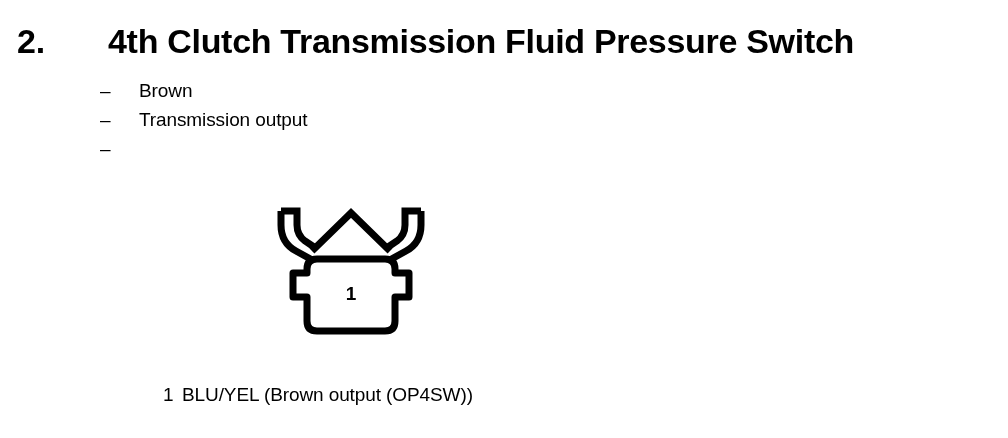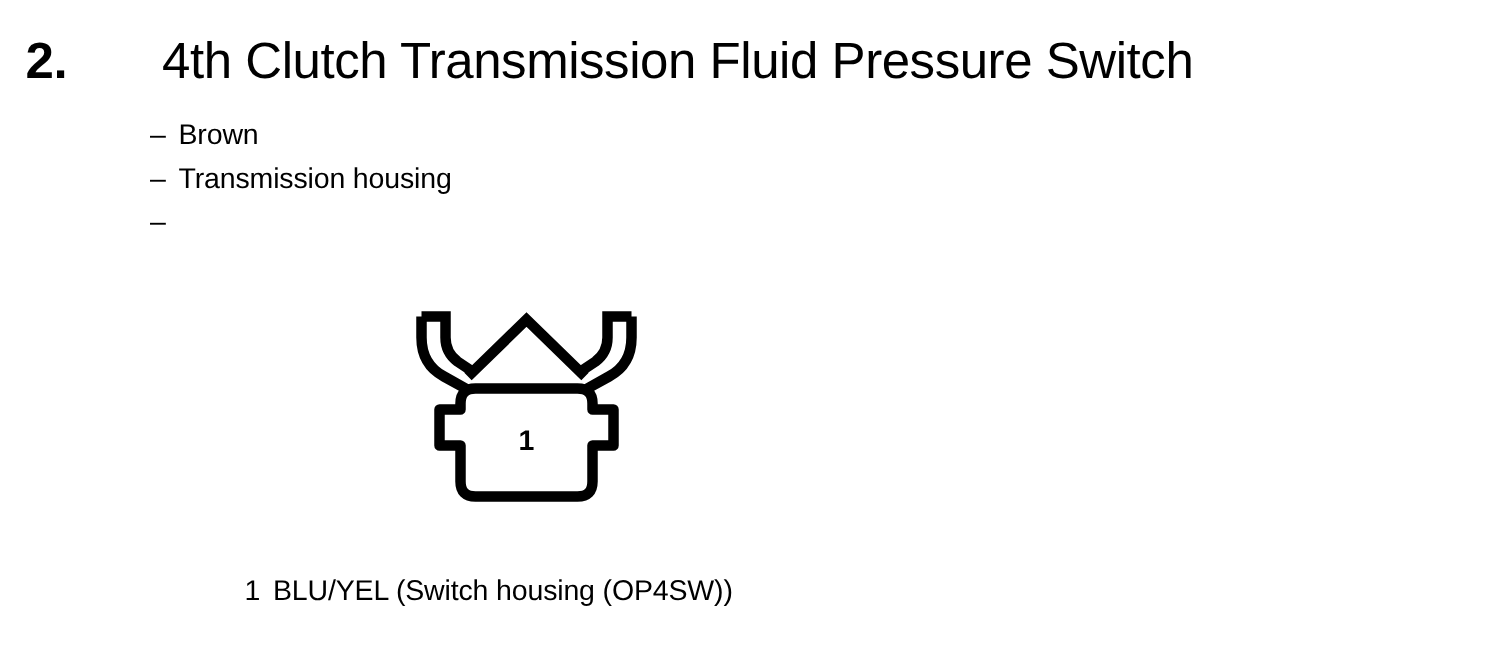--- a/index.html
+++ b/index.html
@@ -37,21 +37,21 @@
     flex: 0 0 auto;
     font-size: 34px;
     font-weight: bold;
     line-height: 40px;
     letter-spacing: -0.2px;
     white-space: pre;
   }
   .heading-title {
     flex: 0 1 auto;
     font-size: 34px;
-    font-weight: normal;
+    font-weight: bold;
     line-height: 40px;
     letter-spacing: -0.3px;
     white-space: nowrap;
   }
 
   
   .attr-list {
     position: absolute;
     left: 100px;
     top: 76px;
@@ -66,20 +66,21 @@
   }
   .attr-dash {
     flex: 0 0 auto;
     width: 19px;
     font-size: 19px;
   }
   .attr-text {
     flex: 0 1 auto;
     font-size: 19px;
     letter-spacing: -0.1px;
+    margin-left: 20px;
   }
 
   
   .connector-figure {
     position: absolute;
     left: 272px;
     top: 203px;
     width: 158px;
     height: 140px;
   }
@@ -130,21 +131,21 @@
     <div class="heading-title">4th Clutch Transmission Fluid Pressure Switch</div>
   </div>
 
   <div class="attr-list">
     <div class="attr-row">
       <span class="attr-dash">–</span>
       <span class="attr-text">Brown</span>
     </div>
     <div class="attr-row">
       <span class="attr-dash">–</span>
-      <span class="attr-text">Transmission housing</span>
+      <span class="attr-text">Transmission output</span>
     </div>
     <div class="attr-row">
       <span class="attr-dash">–</span>
     </div>
   </div>
 
   <div class="connector-figure">
     <svg viewBox="0 0 158 140" xmlns="http://www.w3.org/2000/svg">
 
       <path d="M 9 8 L 25 8 L 25 22 Q 25 32 33 38 L 42 44" fill="none" stroke="#000000" stroke-width="7" stroke-linecap="butt" stroke-linejoin="miter"></path>
@@ -174,17 +175,17 @@
                Q 35 56 45 56
                Z" fill="#ffffff" stroke="#000000" stroke-width="7" stroke-linejoin="round"></path>
 
       <text class="pin-number-text" x="79" y="97" text-anchor="middle">1</text>
     </svg>
   </div>
 
   <div class="pin-legend">
     <div class="pin-legend-row">
       <span class="pin-legend-num">1</span>
-      <span class="pin-legend-desc">BLU/YEL (Switch housing (OP4SW))</span>
+      <span class="pin-legend-desc">BLU/YEL (Brown output (OP4SW))</span>
     </div>
   </div>
 
 </div>
 
 </body></html>

